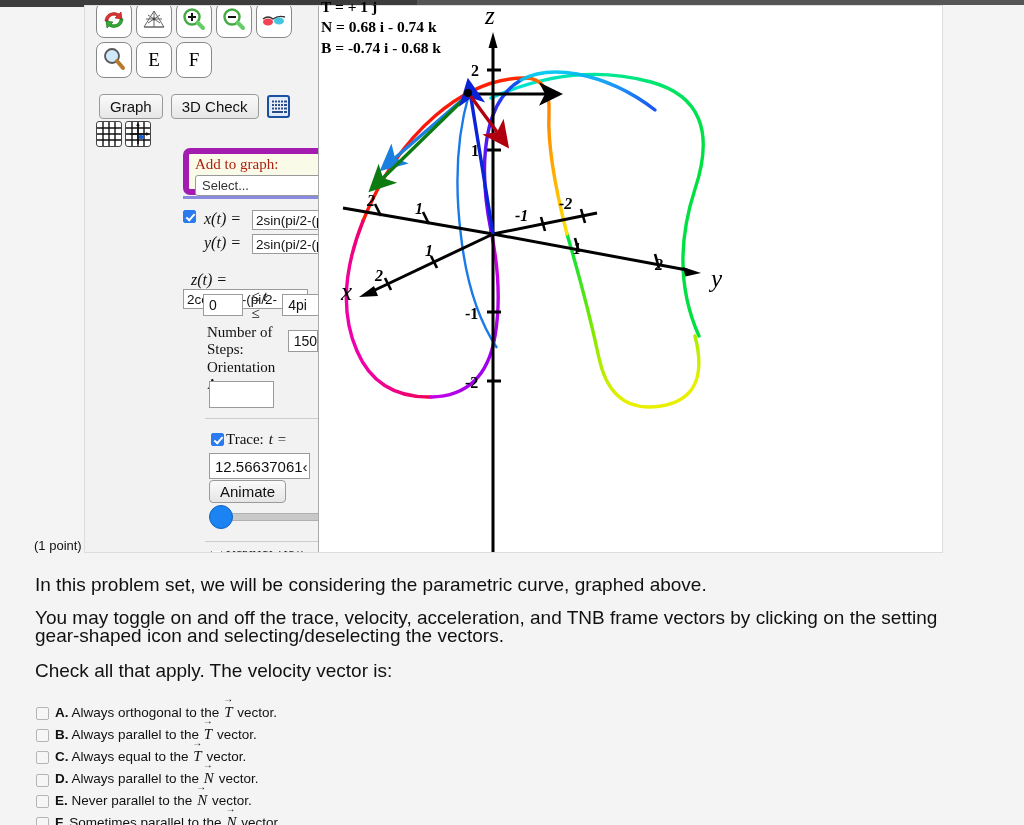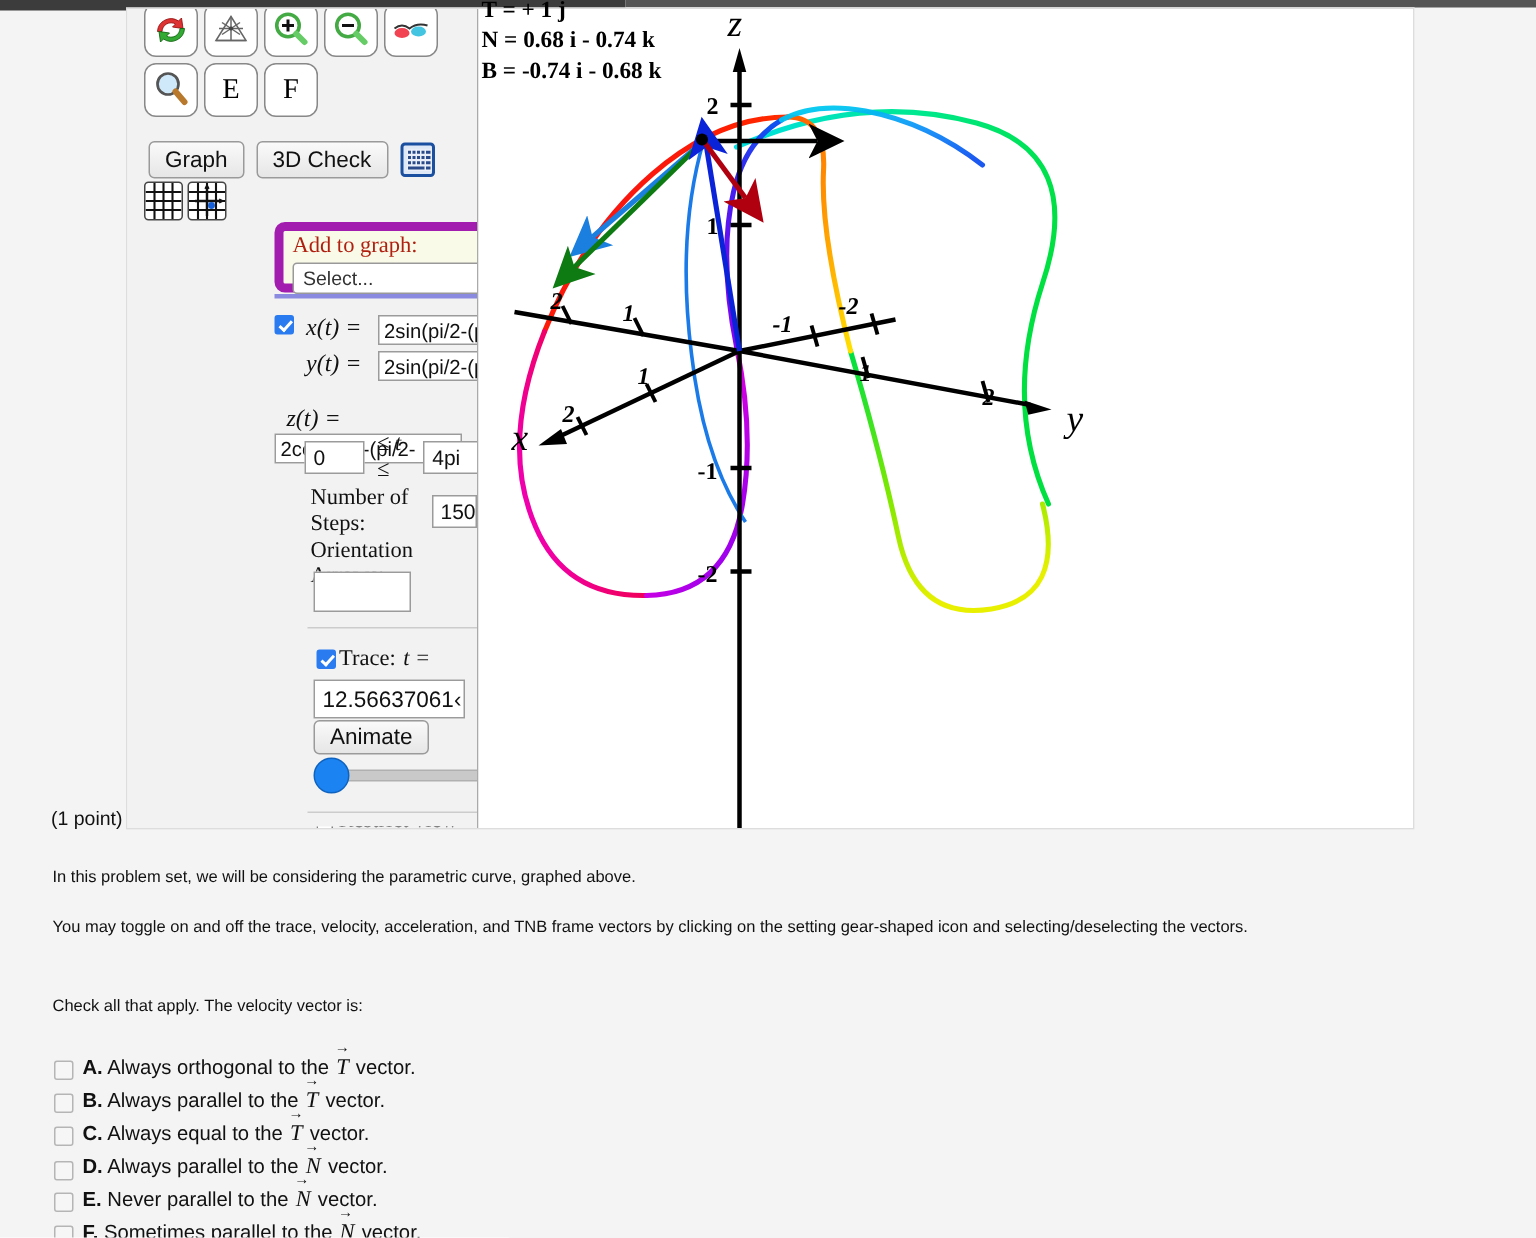--- a/index.html
+++ b/index.html
@@ -67,21 +67,21 @@
   .slidertrack{position:absolute;height:8px;background:#c9c9c9;border-radius:4px;border:1px solid #b0b0b0;box-sizing:border-box;}
   .sliderknob{position:absolute;width:24px;height:24px;border-radius:50%;background:#1b84f2;border:1px solid #0f63c0;box-sizing:border-box;}
 
   
   .graphsvg{position:absolute;left:0;top:0;}
 
   .tnbtext{position:absolute;font-family:"Liberation Serif",serif;font-weight:bold;font-size:15.5px;color:#000;white-space:nowrap;}
 
   
   .point{position:absolute;left:34px;top:538px;font-size:13px;color:#111;}
-  .ptext{position:absolute;font-size:11px;color:#111;line-height:18px;}
+  .ptext{position:absolute;font-size:19px;color:#111;line-height:18px;}
   .opt{position:absolute;display:flex;align-items:flex-start;font-size:13.5px;color:#111;}
   .optcb{width:13px;height:13px;border:1px solid #b5b5b5;background:#f6f6f6;border-radius:2px;
          box-sizing:border-box;margin-right:6px;margin-top:3px;flex:none;}
   .vecsym{font-family:"Liberation Serif",serif;font-style:italic;font-size:15px;position:relative;padding:0 1px;}
   .vecsym:after{content:"→";position:absolute;left:0px;top:-11px;font-size:10px;font-style:normal;}
   .optlabel{font-weight:bold;}
 </style>
 </head>
 <body>
 

